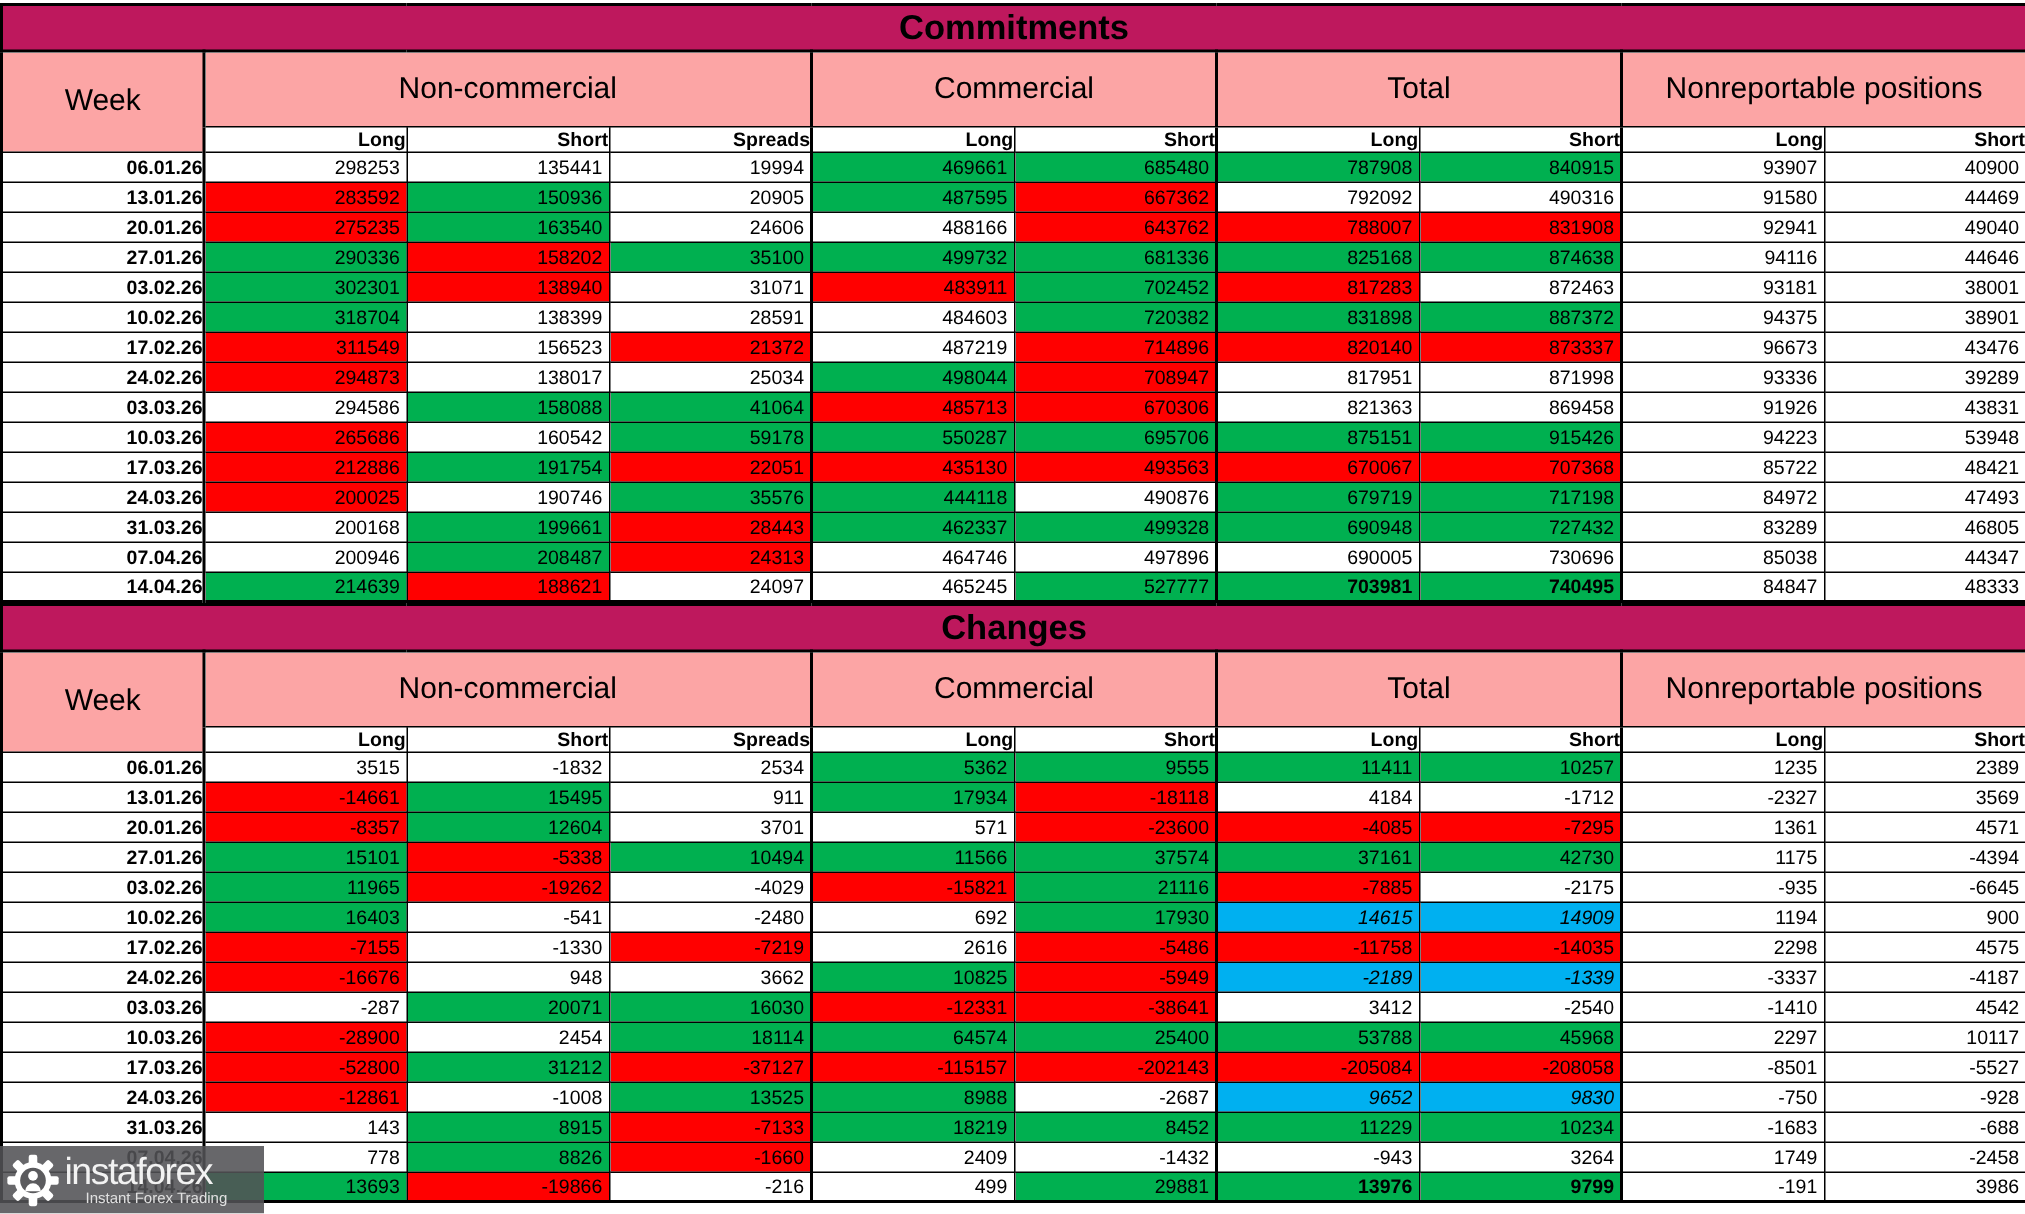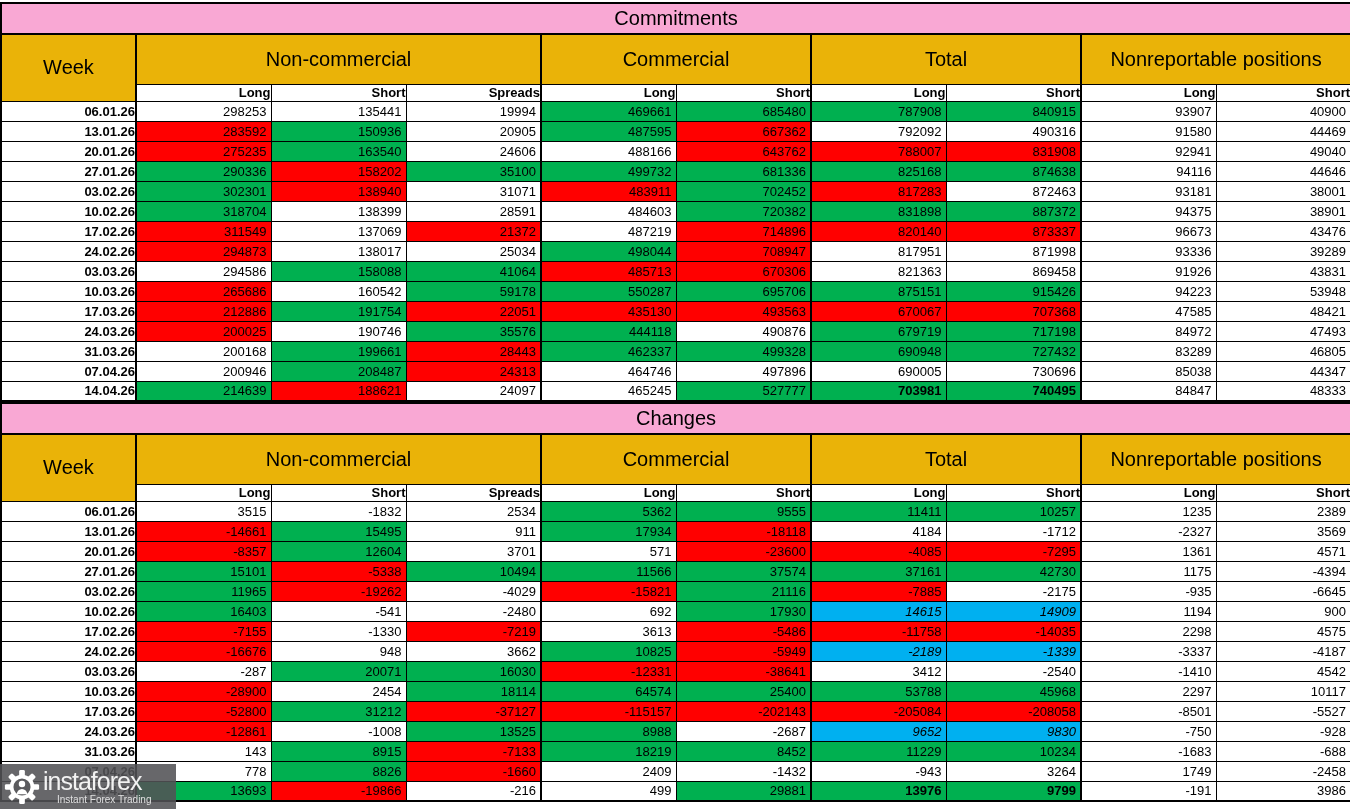--- a/index.html
+++ b/index.html
@@ -20,34 +20,34 @@
   }
   col { width: 135px; }
   th, td {
     border: 1px solid #000;
     overflow: hidden;
     white-space: nowrap;
     color: #000;
   }
   .title-row th {
     height: 29px;
-    font-size: 20px;
-    font-weight: 400;
+    font-size: 23px;
+    font-weight: 700;
     text-align: center;
     border: 2px solid #000;
-    background: #f9a8d4;
+    background: #be185d;
     padding: 0;
     line-height: 29px;
   }
   .group-row th {
     height: 50px;
     font-size: 20px;
     font-weight: 400;
     text-align: center;
-    background: #eab308;
+    background: #fca5a5;
     vertical-align: middle;
   }
   .sub-row th {
     height: 17px;
     font-size: 13px;
     font-weight: 700;
     text-align: right;
     background: #fff;
     padding: 0;
   }
@@ -205,21 +205,21 @@
           <td class="num c-w gb">484603</td>
           <td class="num c-g">720382</td>
           <td class="num c-g gb">831898</td>
           <td class="num c-g">887372</td>
           <td class="num c-w gb">94375</td>
           <td class="num c-w">38901</td>
         </tr>
         <tr>
           <td class="week">17.02.26</td>
           <td class="num c-r gb">311549</td>
-          <td class="num c-w">137069</td>
+          <td class="num c-w">156523</td>
           <td class="num c-r">21372</td>
           <td class="num c-w gb">487219</td>
           <td class="num c-r">714896</td>
           <td class="num c-r gb">820140</td>
           <td class="num c-r">873337</td>
           <td class="num c-w gb">96673</td>
           <td class="num c-w">43476</td>
         </tr>
         <tr>
           <td class="week">24.02.26</td>
@@ -259,21 +259,21 @@
         </tr>
         <tr>
           <td class="week">17.03.26</td>
           <td class="num c-r gb">212886</td>
           <td class="num c-g">191754</td>
           <td class="num c-r">22051</td>
           <td class="num c-r gb">435130</td>
           <td class="num c-r">493563</td>
           <td class="num c-r gb">670067</td>
           <td class="num c-r">707368</td>
-          <td class="num c-w gb">47585</td>
+          <td class="num c-w gb">85722</td>
           <td class="num c-w">48421</td>
         </tr>
         <tr>
           <td class="week">24.03.26</td>
           <td class="num c-r gb">200025</td>
           <td class="num c-w">190746</td>
           <td class="num c-g">35576</td>
           <td class="num c-g gb">444118</td>
           <td class="num c-w">490876</td>
           <td class="num c-g gb">679719</td>
@@ -427,21 +427,21 @@
           <td class="num c-b gb">14615</td>
           <td class="num c-b">14909</td>
           <td class="num c-w gb">1194</td>
           <td class="num c-w">900</td>
         </tr>
         <tr>
           <td class="week">17.02.26</td>
           <td class="num c-r gb">-7155</td>
           <td class="num c-w">-1330</td>
           <td class="num c-r">-7219</td>
-          <td class="num c-w gb">3613</td>
+          <td class="num c-w gb">2616</td>
           <td class="num c-r">-5486</td>
           <td class="num c-r gb">-11758</td>
           <td class="num c-r">-14035</td>
           <td class="num c-w gb">2298</td>
           <td class="num c-w">4575</td>
         </tr>
         <tr>
           <td class="week">24.02.26</td>
           <td class="num c-r gb">-16676</td>
           <td class="num c-w">948</td>

